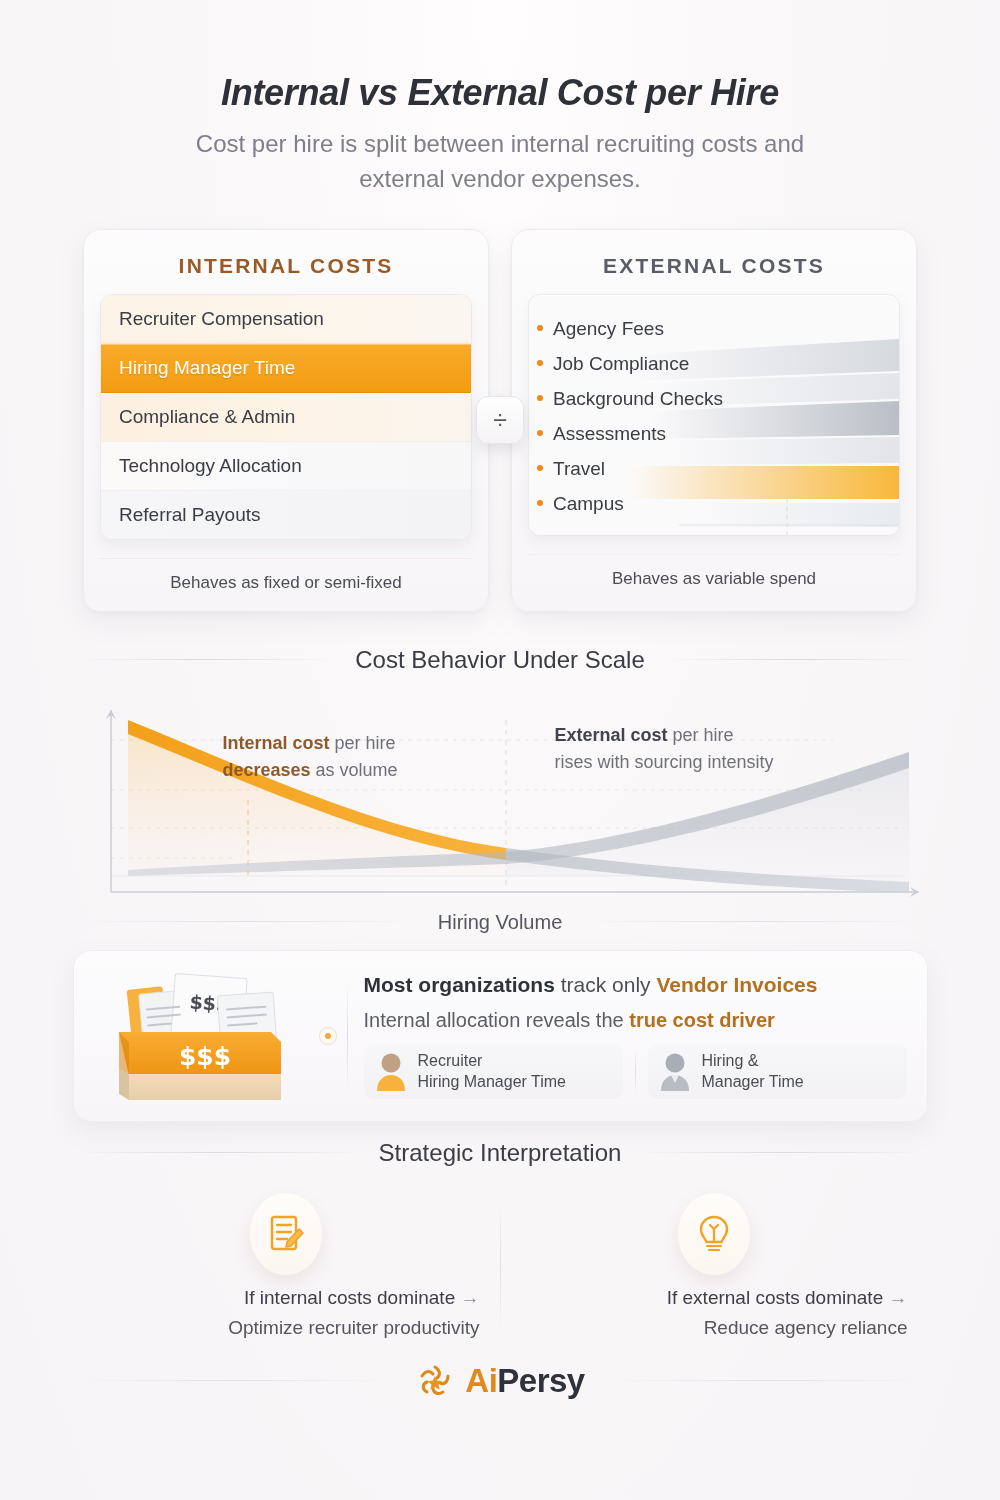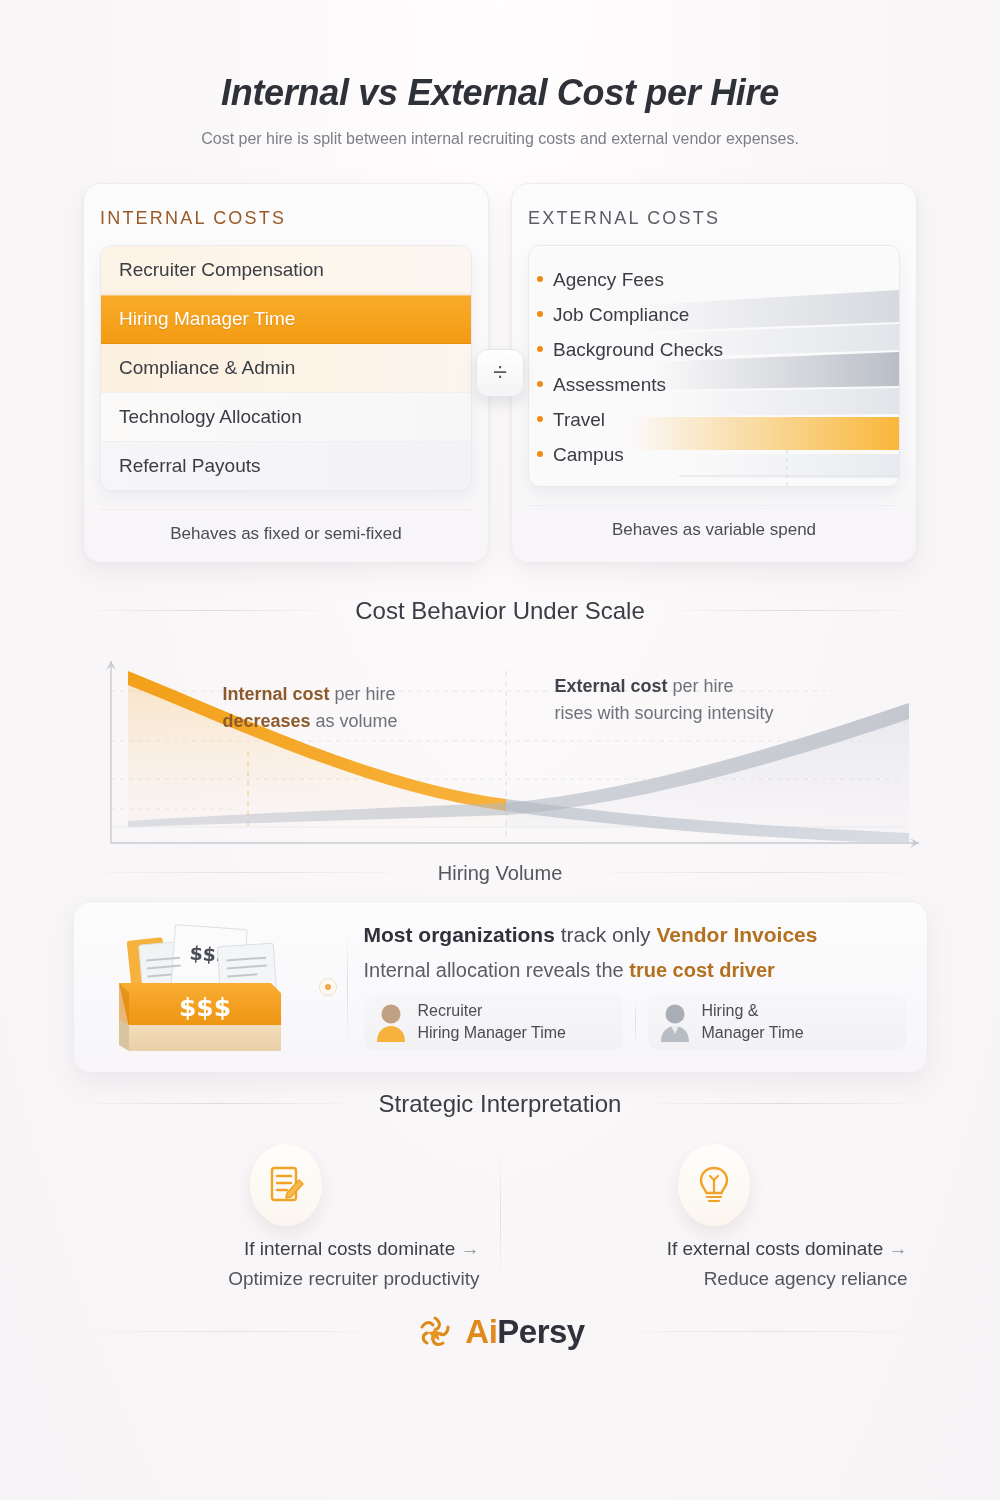--- a/index.html
+++ b/index.html
@@ -15,40 +15,40 @@
     background:
       radial-gradient(ellipse at 50% 0%, #fffdfd 0%, #faf7f9 45%, #f7f4f7 100%);
   }
 
   
   .title{
     text-align:center;font-size:36px;font-weight:bold;letter-spacing:-0.3px;
     color:#2e3138;padding-top:72px;line-height:1.15;font-style:italic;
   }
   .subtitle{
-    text-align:center;font-size:16px;color:#7d808a;line-height:1.45;
+    text-align:center;font-size:24px;color:#7d808a;line-height:1.45;
     margin:14px auto 0;width:700px;font-weight:400;
   }
 
   
   .cards{
     display:flex;gap:22px;justify-content:center;margin-top:32px;
     position:relative;
   }
   .card{
     width:406px;border-radius:18px;
     background:linear-gradient(180deg,#fdfcfd 0%,#f7f5f7 100%);
     border:1px solid #ecebef;
     box-shadow:0 10px 26px rgba(130,125,140,.10), 0 2px 4px rgba(130,125,140,.05);
     padding:18px 16px 12px;
     box-sizing:border-box;
     position:relative;
   }
   .card-head{
-    text-align:left;font-size:18px;letter-spacing:2.2px;font-weight:normal;
+    text-align:center;font-size:21px;letter-spacing:2.2px;font-weight:bold;
     margin:6px 0 16px;
   }
   .card-head.internal{color:#9a5a28;}
   .card-head.external{color:#5a5d66;}
 
   .list-box{
     border-radius:12px;overflow:hidden;
     border:1px solid #eae9ed;
     background:#fbfafb;
     box-shadow:0 6px 14px rgba(140,135,150,.10), inset 0 1px 0 #fff;

